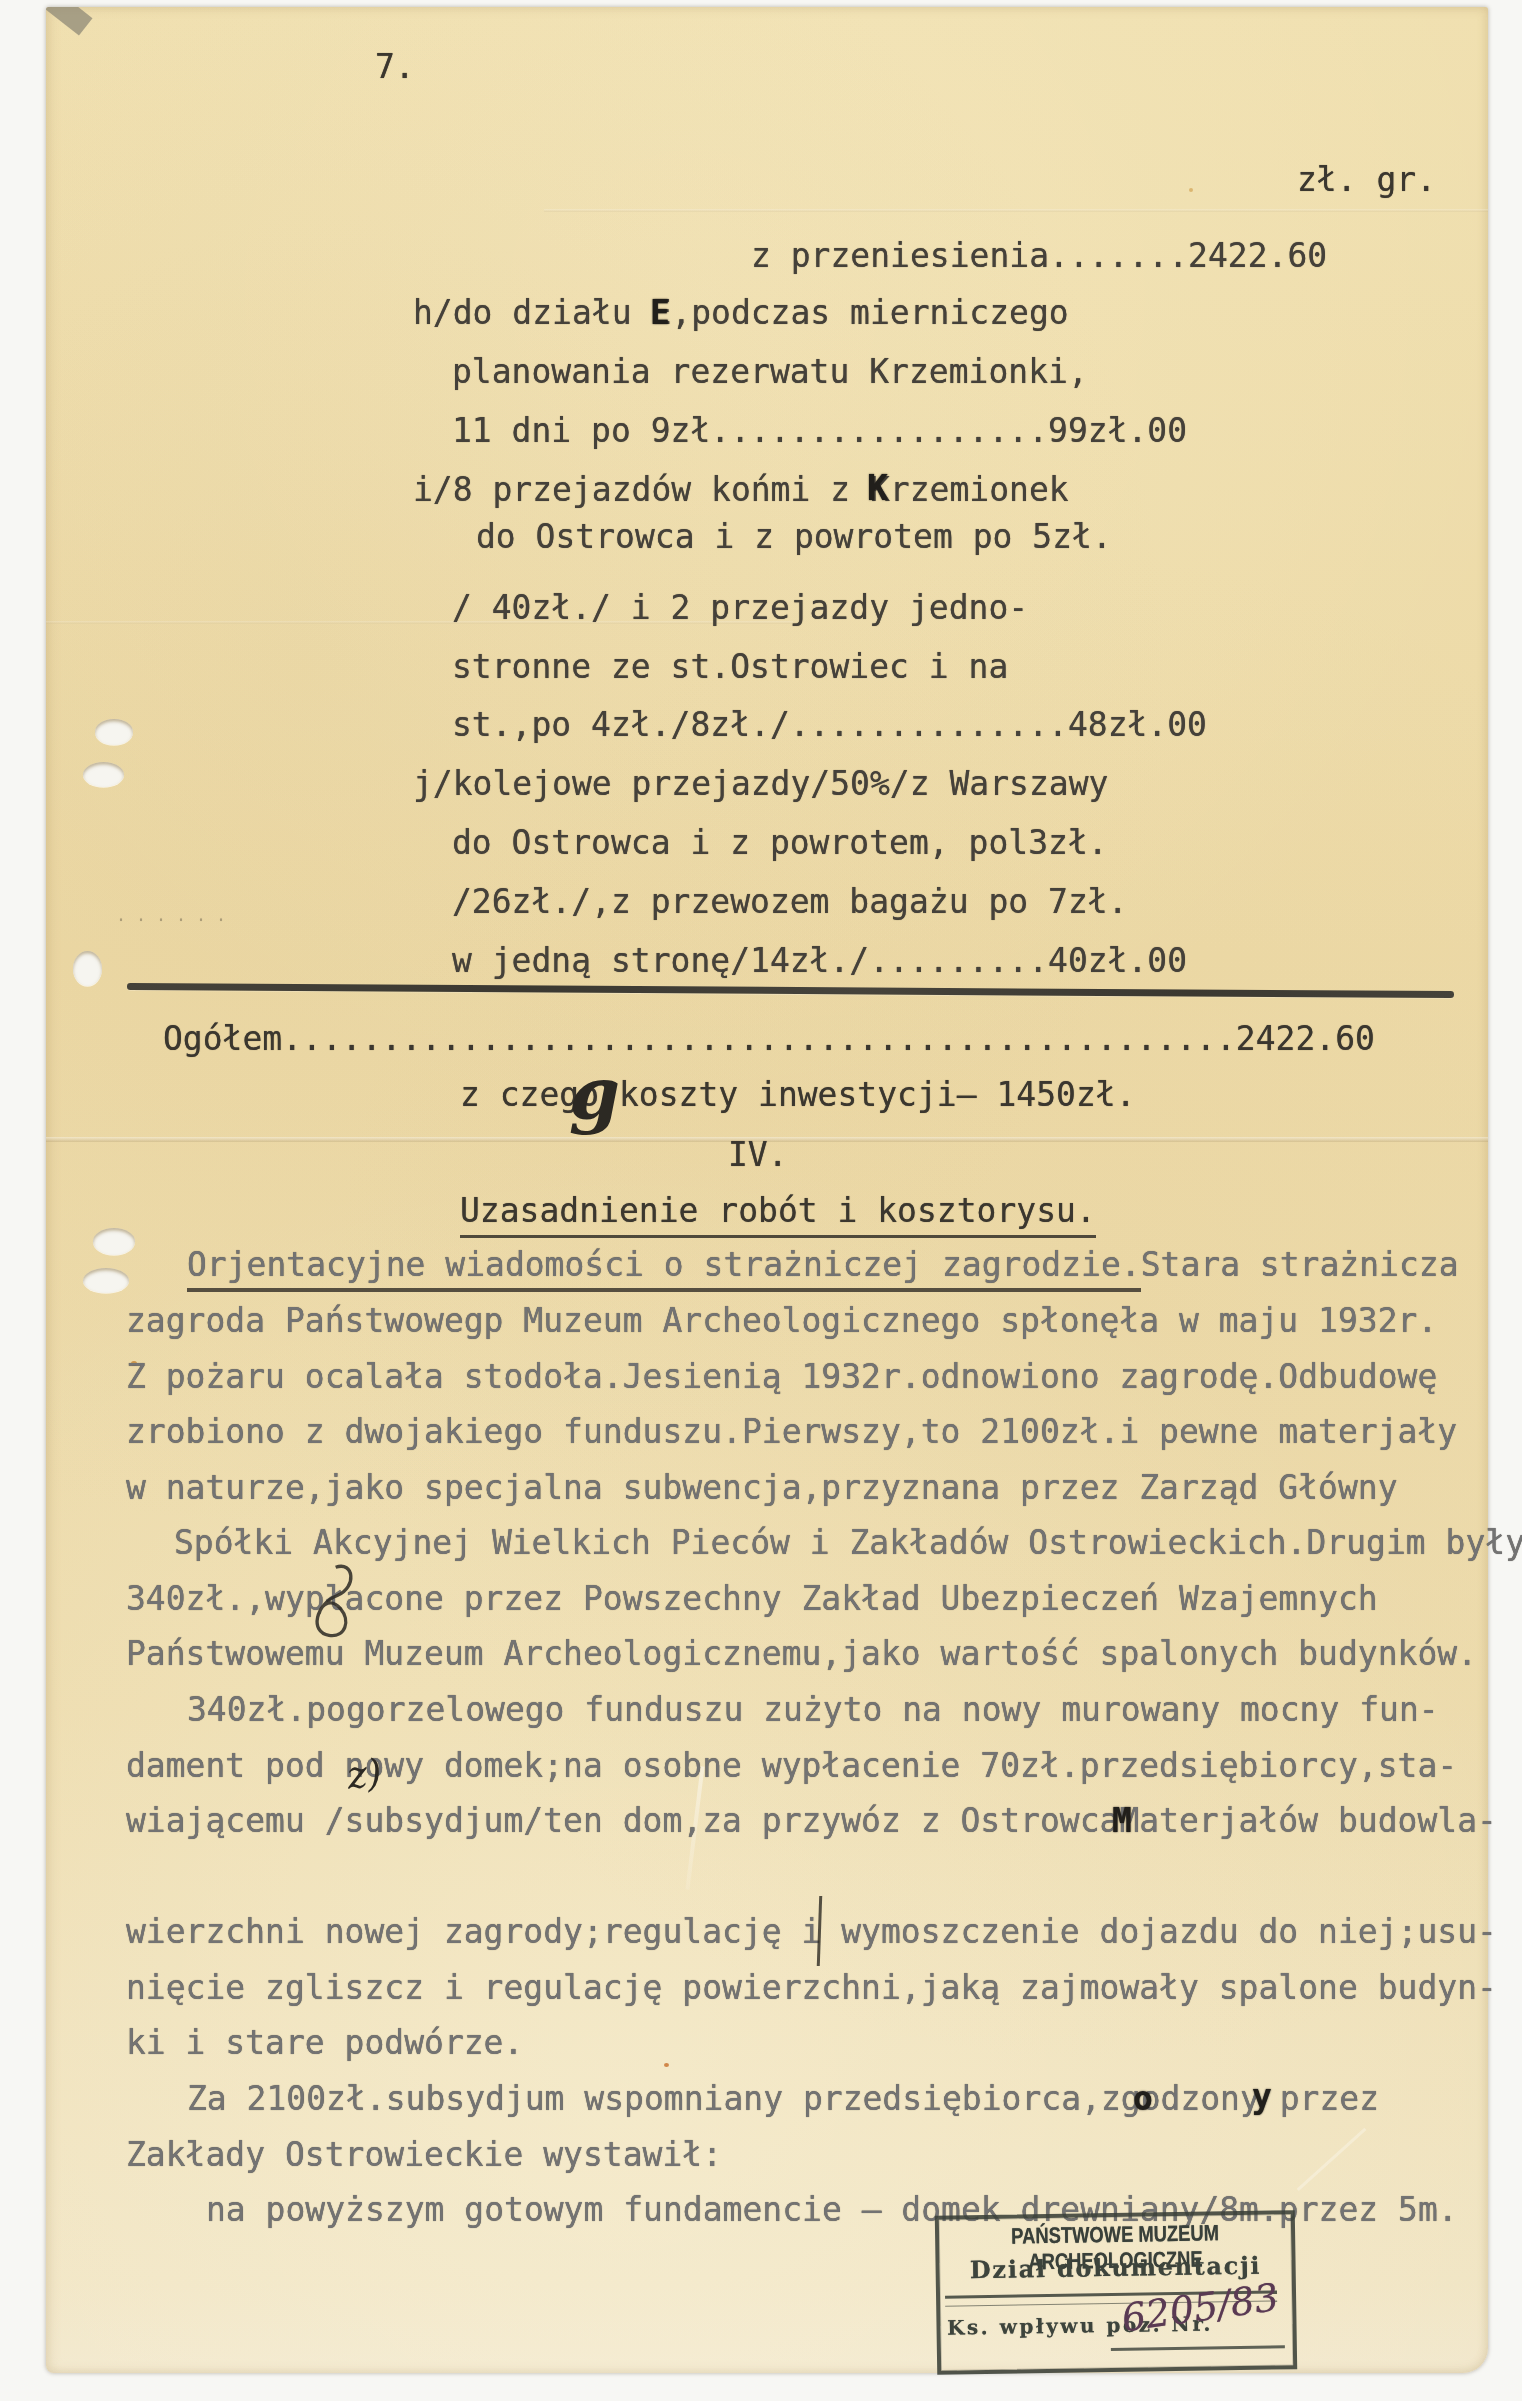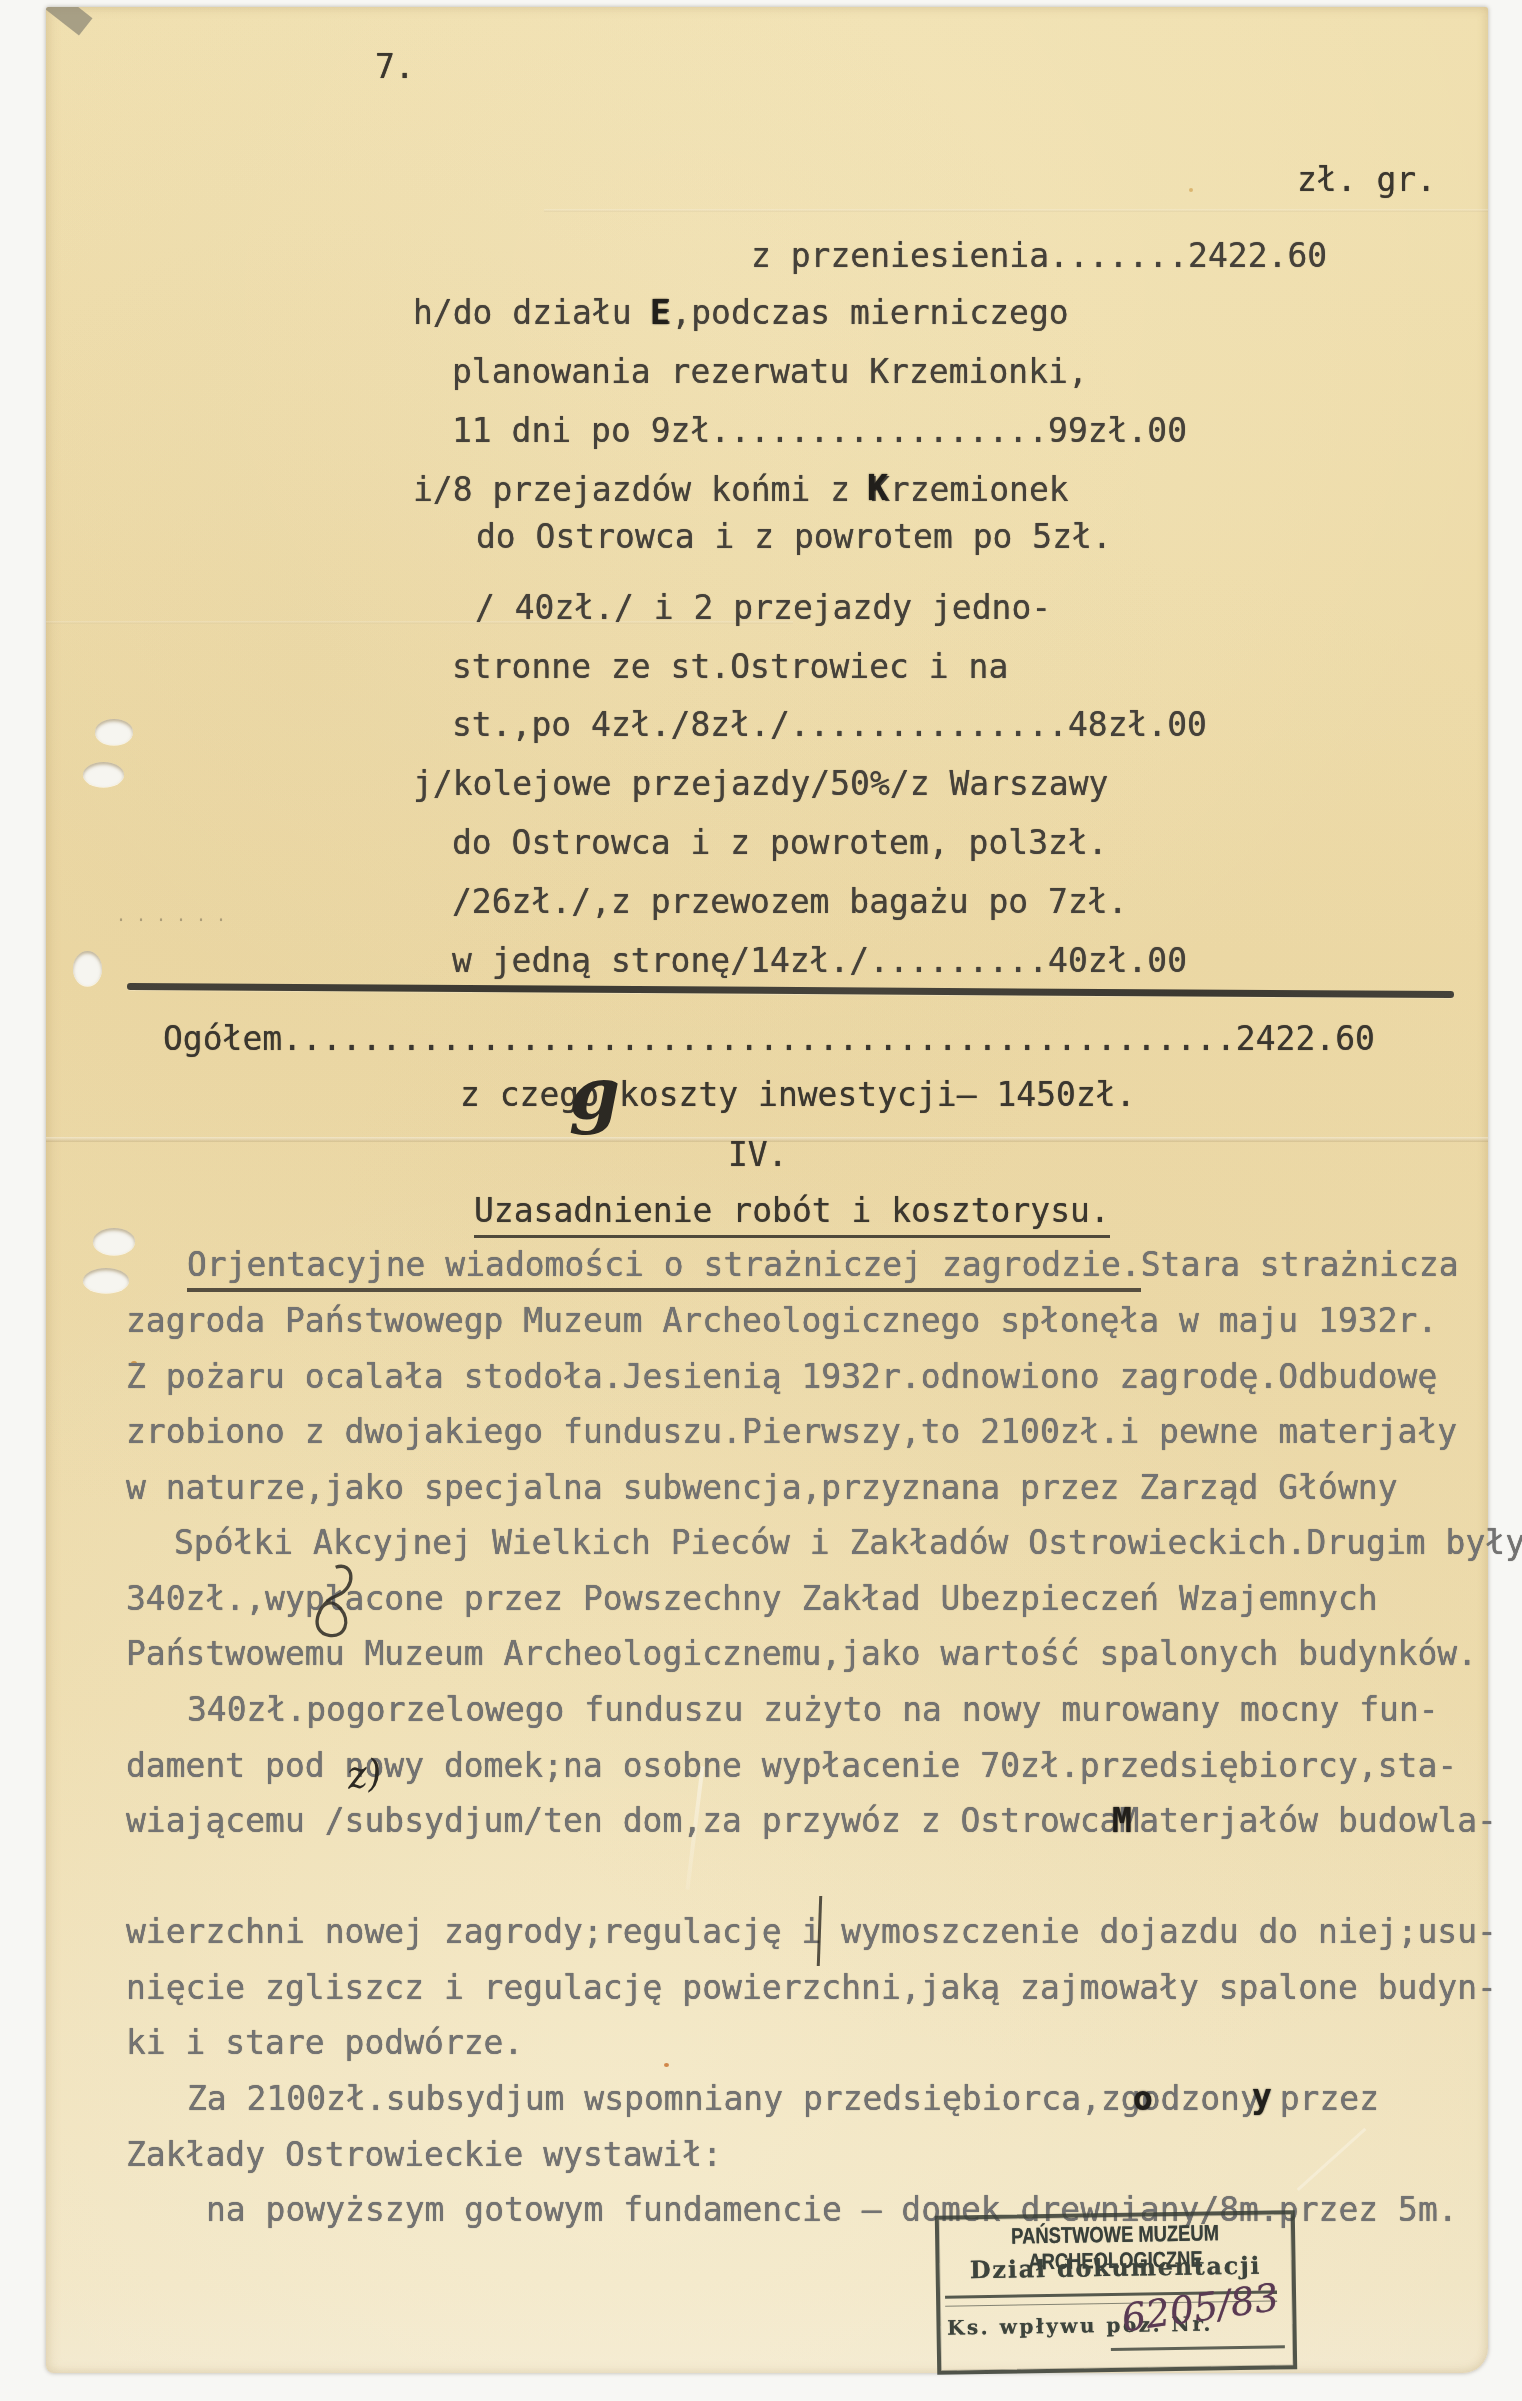--- a/index.html
+++ b/index.html
@@ -77,36 +77,36 @@
 
   <div class="tw" style="left:375px;top:50px;">7.</div>
   <div class="tw" style="left:1297px;top:163px;">zł. gr.</div>
 
   <div class="tw ledger" style="left:751px;top:239px;">z przeniesienia.......2422.60</div>
   <div class="tw ledger" style="left:413px;top:296px;">h/do działu E,podczas mierniczego</div>
   <div class="tw ledger" style="left:452px;top:355px;">planowania rezerwatu Krzemionki,</div>
   <div class="tw ledger" style="left:452px;top:414px;">11 dni po 9zł.................99zł.00</div>
   <div class="tw ledger" style="left:413px;top:473px;">i/8 przejazdów końmi z Krzemionek</div>
   <div class="tw ledger" style="left:452px;top:520px;margin-left:24px;">do Ostrowca i z powrotem po 5zł.</div>
-  <div class="tw ledger" style="left:452px;top:591px;margin-left:23px;">/ 40zł./ i 2 przejazdy jedno-</div>
+  <div class="tw ledger" style="left:452px;top:591px;">/ 40zł./ i 2 przejazdy jedno-</div>
   <div class="tw ledger" style="left:452px;top:650px;">stronne ze st.Ostrowiec i na</div>
   <div class="tw ledger" style="left:452px;top:708px;">st.,po 4zł./8zł./..............48zł.00</div>
   <div class="tw ledger" style="left:413px;top:767px;">j/kolejowe przejazdy/50%/z Warszawy</div>
   <div class="tw ledger" style="left:452px;top:826px;">do Ostrowca i z powrotem, pol3zł.</div>
   <div class="tw ledger" style="left:452px;top:885px;">/26zł./,z przewozem bagażu po 7zł.</div>
   <div class="tw ledger" style="left:452px;top:944px;">w jedną stronę/14zł./.........40zł.00</div>
 
   <div class="tw" style="left:116px;top:912px;font-size:16.6px;opacity:.35;">· · · · · ·</div>
 
   <div class="rule"></div>
 
   <div class="tw" style="left:163px;top:1022px;">Ogółem................................................2422.60</div>
   <div class="tw" style="left:460px;top:1078px;">z czego koszty inwestycji— 1450zł.</div>
   <div class="tw" style="left:728px;top:1138px;">IV.</div>
-  <div class="tw" style="left:474px;top:1194px;"><span class="u-title">Uzasadnienie robót i kosztorysu.</span></div>
+  <div class="tw" style="left:460px;top:1194px;"><span class="u-title">Uzasadnienie robót i kosztorysu.</span></div>
 
   <div class="tw body" style="left:187px;top:1248px;"><span class="u-thick">Orjentacyjne wiadomości o strażniczej zagrodzie.</span><span>Stara strażnicza</span></div>
 
   <div class="tw body" style="left:126px;top:1304px;">zagroda Państwowegp Muzeum Archeologicznego spłonęła w maju 1932r.</div>
   <div class="tw body" style="left:126px;top:1360px;">Z pożaru ocalała stodoła.Jesienią 1932r.odnowiono zagrodę.Odbudowę</div>
   <div class="tw body" style="left:126px;top:1415px;">zrobiono z dwojakiego funduszu.Pierwszy,to 2100zł.i pewne materjały</div>
   <div class="tw body" style="left:126px;top:1471px;">w naturze,jako specjalna subwencja,przyznana przez Zarząd Główny</div>
   <div class="tw body" style="left:126px;top:1526px;margin-left:48px;">Spółki Akcyjnej Wielkich Pieców i Zakładów Ostrowieckich.Drugim były</div>
   <div class="tw body" style="left:126px;top:1582px;">340zł.,wypłacone przez Powszechny Zakład Ubezpieczeń Wzajemnych</div>
   <div class="tw body" style="left:126px;top:1637px;">Państwowemu Muzeum Archeologicznemu,jako wartość spalonych budynków.</div>

